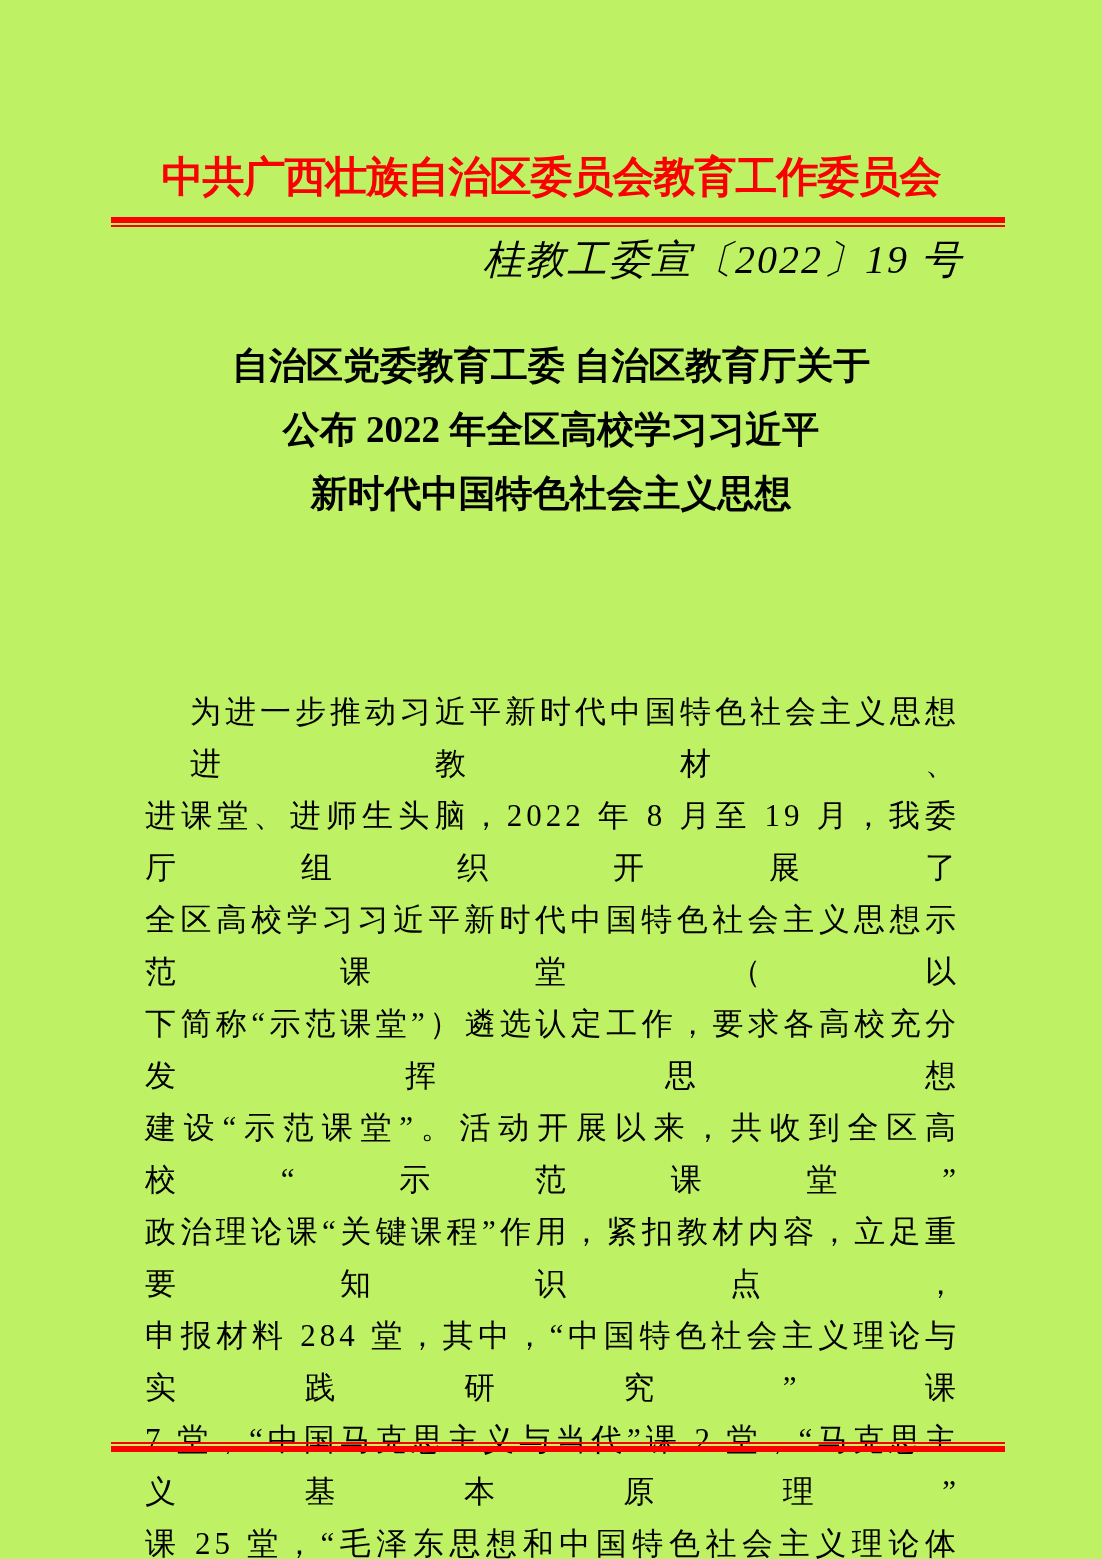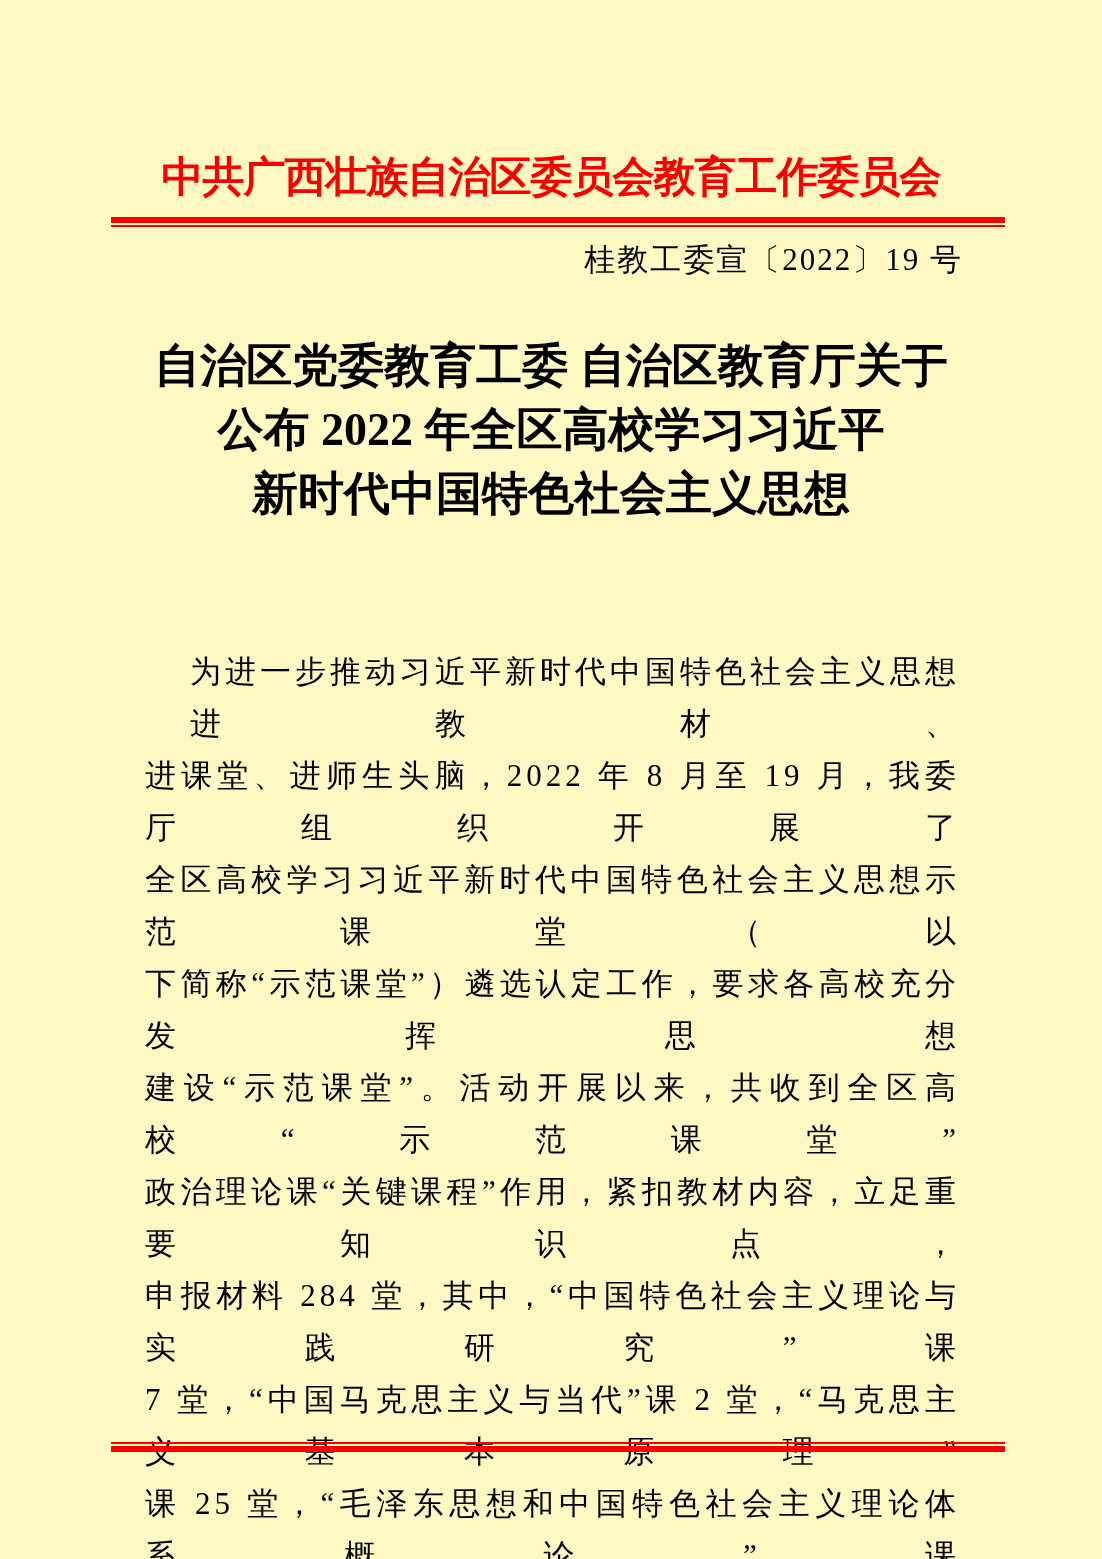--- a/index.html
+++ b/index.html
@@ -4,21 +4,21 @@
 <style>
   html, body {
     margin: 0;
     padding: 0;
     background: #ffffff;
   }
   .page {
     position: relative;
     width: 1102px;
     height: 1559px;
-    background: #fef9c3;
+    background: #bef264;
     overflow: hidden;
     font-family: "Liberation Serif", "DejaVu Serif", serif;
     color: #000000;
   }
   
   .org-header {
     position: absolute;
     top: 148px;
     left: 0;
     width: 1102px;
@@ -47,34 +47,35 @@
   }
   .rule .bar-gap {
     height: 2px;
     background: transparent;
   }
   
   .doc-number {
     position: absolute;
     top: 238px;
     right: 139px;
-    font-size: 31px;
+    font-size: 40px;
     line-height: 44px;
     letter-spacing: 2px;
     color: #000000;
+    font-style: italic;
   }
   
   .title-block {
     position: absolute;
     top: 334px;
     left: 0;
     width: 1102px;
     text-align: center;
     font-weight: bold;
-    font-size: 46px;
+    font-size: 37px;
     line-height: 64px;
     color: #000000;
   }
   .title-line { white-space: pre; }
   
   .body-block {
     position: absolute;
     top: 646px;
     left: 145px;
     width: 815px;
@@ -89,20 +90,21 @@
     box-sizing: border-box;
   }
   .body-line.justify {
     white-space: normal;
     text-align: justify;
     text-align-last: justify;
     letter-spacing: 4px;
   }
   .body-line.indent {
     padding-left: 45px;
+    margin-top: 40px;
   }
 </style>
 </head>
 <body>
 
 <div class="page">
 
   <div class="org-header">中共广西壮族自治区委员会教育工作委员会</div>
 
   <div class="rule rule-header">

